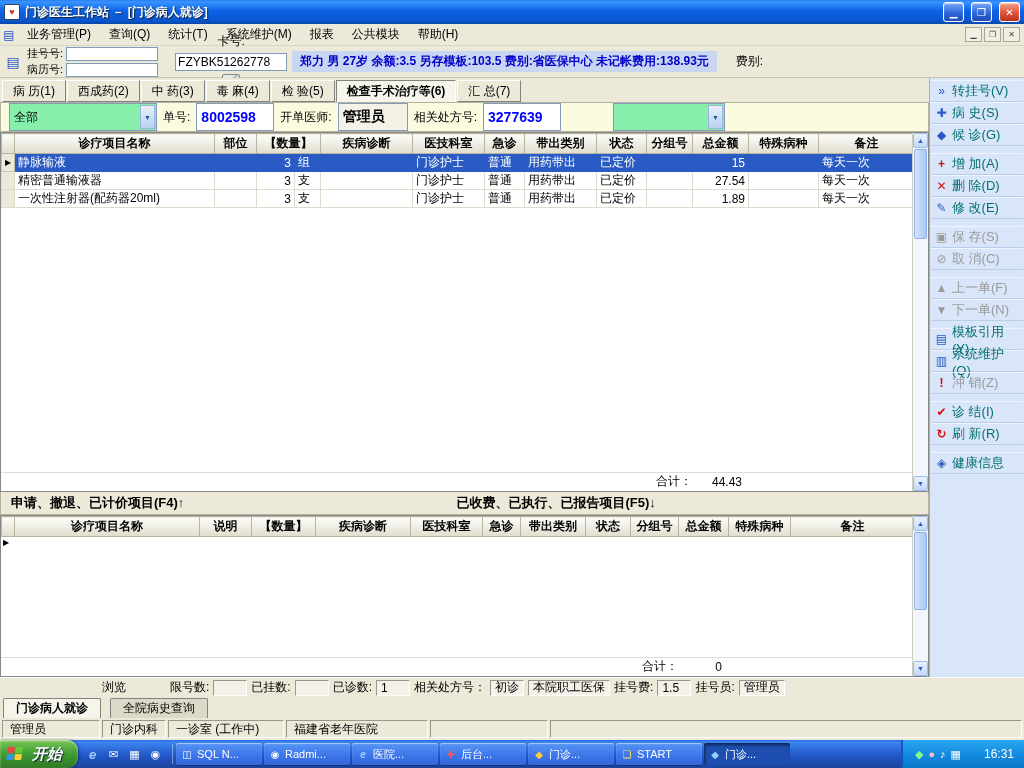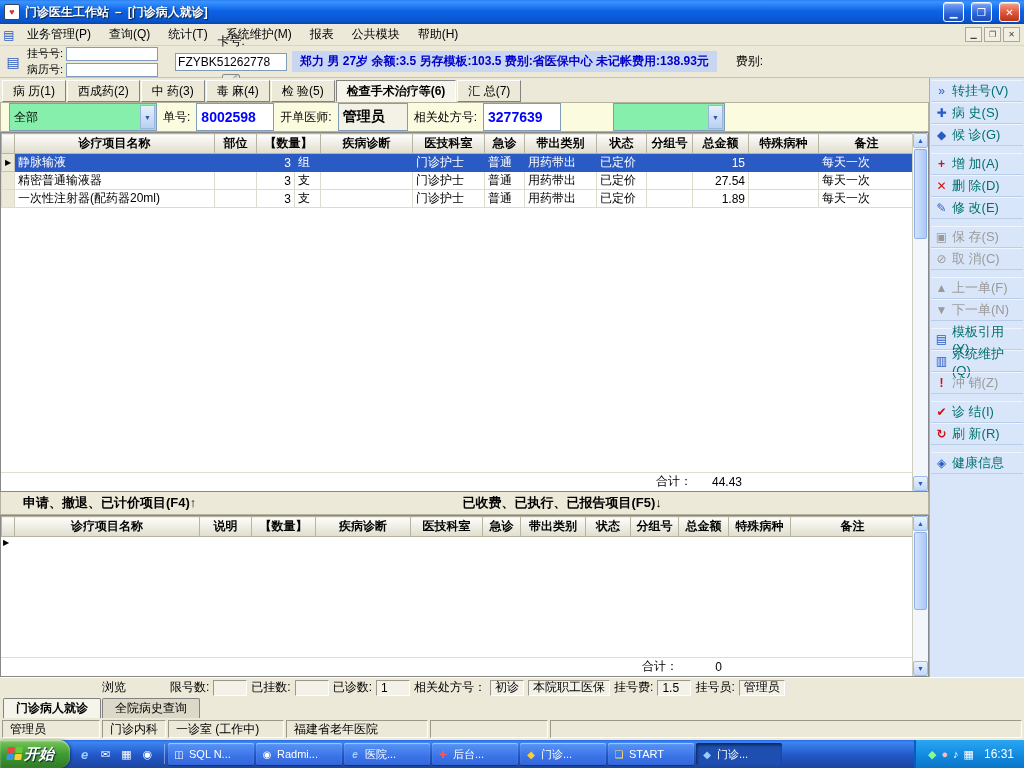--- a/index.html
+++ b/index.html
@@ -92,31 +92,31 @@
   .vs-btn { height:15px; flex:none; background:linear-gradient(#e9f2fd,#c3d8f7); border:1px solid #9cbcec;
     border-radius:2px; color:#2a5ac4; font-size:7px; display:flex; align-items:center; justify-content:center; }
   .vs-btn.dn { margin-top:auto; }
   .vs-thumb { margin:1px; flex:none; background:linear-gradient(90deg,#d6e3fb,#aac8f5);
     border:1px solid #8cb0e8; border-radius:2px; }
   .grid1 .vs-thumb { height:90px; } .grid2 .vs-thumb { height:78px; }
 
   
   .sectionhdr { height:23px; flex:none; display:flex; align-items:center; background:#ece9d8;
     border:1px solid #b5b29e; border-top:none; font-weight:bold; font-size:13px; }
-  .sec-up { padding-left:22px; } .sec-dn { flex:1; text-align:center; }
+  .sec-up { padding-left:10px; } .sec-dn { flex:1; text-align:center; }
 
   
   .staterow { height:20px; flex:none; display:flex; align-items:center; gap:4px; background:#ece9d8;
     padding:0 6px; font-size:12px; border-top:1px solid #fff; }
   .sunk { height:16px; border:1px solid; border-color:#9b988a #fff #fff #9b988a; background:#f4f2e8;
     display:flex; align-items:center; padding:0 4px; min-width:34px; }
   .sr-mode { margin-left:96px; margin-right:40px; }
 
   
-  .btabs { height:21px; flex:none; display:flex; align-items:flex-end; background:#ece9d8; padding-left:3px; }
+  .btabs { height:21px; flex:none; display:flex; align-items:flex-end; background:#ece9d8; padding-left:3px;gap:8px; }
   .btab { height:20px; padding:0 12px; display:flex; align-items:center; font-size:12px;
     border:1px solid #848280; border-bottom:none; border-radius:2px 2px 0 0; background:#dcd9c8; margin-right:1px; }
   .btab.active { font-weight:bold; background:#f6f5ec; }
 
   
   .statusbar { height:22px; flex:none; display:flex; gap:2px; background:#ece9d8; padding:2px; }
   .sb-panel { border:1px solid; border-color:#9b988a #fff #fff #9b988a; display:flex; align-items:center;
     padding:0 7px; font-size:12px; white-space:nowrap; overflow:hidden; }
   .sb-p0 { width:98px; } .sb-p1 { width:64px; } .sb-p2 { width:116px; } .sb-p3 { width:142px; }
   .sb-p4 { width:118px; } .sb-p5 { width:190px; } .sb-p6 { flex:1; }
@@ -128,42 +128,42 @@
     font-size:13px; color:#00706e; border-top:1px solid #eef5ff; border-bottom:1px solid #b9cce8; cursor:default; }
   .side-btn .ic { width:15px; text-align:center; font-size:12px; flex:none; }
   .side-btn.disabled { color:#9a9a9a; }
   .side-btn.gap { margin-top:7px; }
   .ic-blue { color:#2a5ac4; } .ic-red { color:#cc1111; font-weight:bold; } .ic-gray { color:#9a9a9a; }
 
   
   .taskbar { height:28px; flex:none; display:flex; align-items:center;
     background:linear-gradient(180deg,#2868e8 0%,#3c85f0 8%,#2257c8 55%,#1c449c 100%); }
   .startbtn { height:28px; flex:none; padding:0 16px 0 7px; border-radius:0 11px 11px 0; display:flex;
-    align-items:center; gap:2px; color:#fff; font-weight:bold; font-style:italic; font-size:15px;
+    align-items:center; gap:10px; color:#fff; font-weight:bold; font-style:italic; font-size:15px;
     background:linear-gradient(180deg,#7cc65a 0%,#3f9c32 50%,#2f7a26 100%);
     box-shadow:inset 0 1px 2px rgba(255,255,255,.6),1px 0 3px rgba(0,0,0,.4); text-shadow:1px 1px 1px #123; }
   .winflag { width:15px; height:14px; display:grid; grid-template-columns:7px 7px; grid-template-rows:6px 6px;
     gap:1px; transform:skewX(-8deg); }
   .winflag span { border-radius:1px; }
   .wf-r { background:#e44; } .wf-g { background:#6c3; } .wf-b { background:#39d; } .wf-y { background:#fc3; }
   .quicklaunch { display:flex; align-items:center; gap:4px; padding:0 6px; }
   .ql-ico { width:17px; height:17px; display:flex; align-items:center; justify-content:center;
     color:#fff; font-size:11px; }
   .ql-e { color:#9fd0ff; font-weight:bold; font-style:italic; font-size:13px; }
   .tb-sep { width:1px; height:20px; background:rgba(255,255,255,.4); margin:0 2px; }
   .taskbtn { width:86px; height:22px; flex:none; margin:0 1px; border-radius:2px; display:flex; align-items:center;
     gap:4px; padding:0 5px; color:#fff; font-size:11px; white-space:nowrap; overflow:hidden;
     background:linear-gradient(180deg,#5795f5,#3b74e8 60%,#3367d8);
     box-shadow:inset 0 1px 1px rgba(255,255,255,.5),0 1px 1px rgba(0,0,0,.3); }
   .taskbtn.active { background:#1e4fb0; box-shadow:inset 1px 2px 3px rgba(0,0,0,.55); }
   .t-ico { width:12px; flex:none; text-align:center; font-size:10px; }
   .tray { margin-left:auto; height:28px; display:flex; align-items:center; gap:5px; padding:0 10px 0 12px;
     background:linear-gradient(180deg,#2aa6f2,#1087dd 60%,#0b76c8); border-left:2px solid #0a5cbe; color:#fff; }
   .tray-ico { font-size:11px; }
-  .tray-time { font-size:12px; margin-left:5px; }
+  .tray-time { font-size:12px; margin-left:18px; }
 </style>
 </head>
 <body>
 
 <div class="window">
 
   <div class="titlebar">
     <span class="app-ico">♥</span>
     <span class="ttl">门诊医生工作站 － [门诊病人就诊]</span>
     <span class="tb-btn">▁</span>

